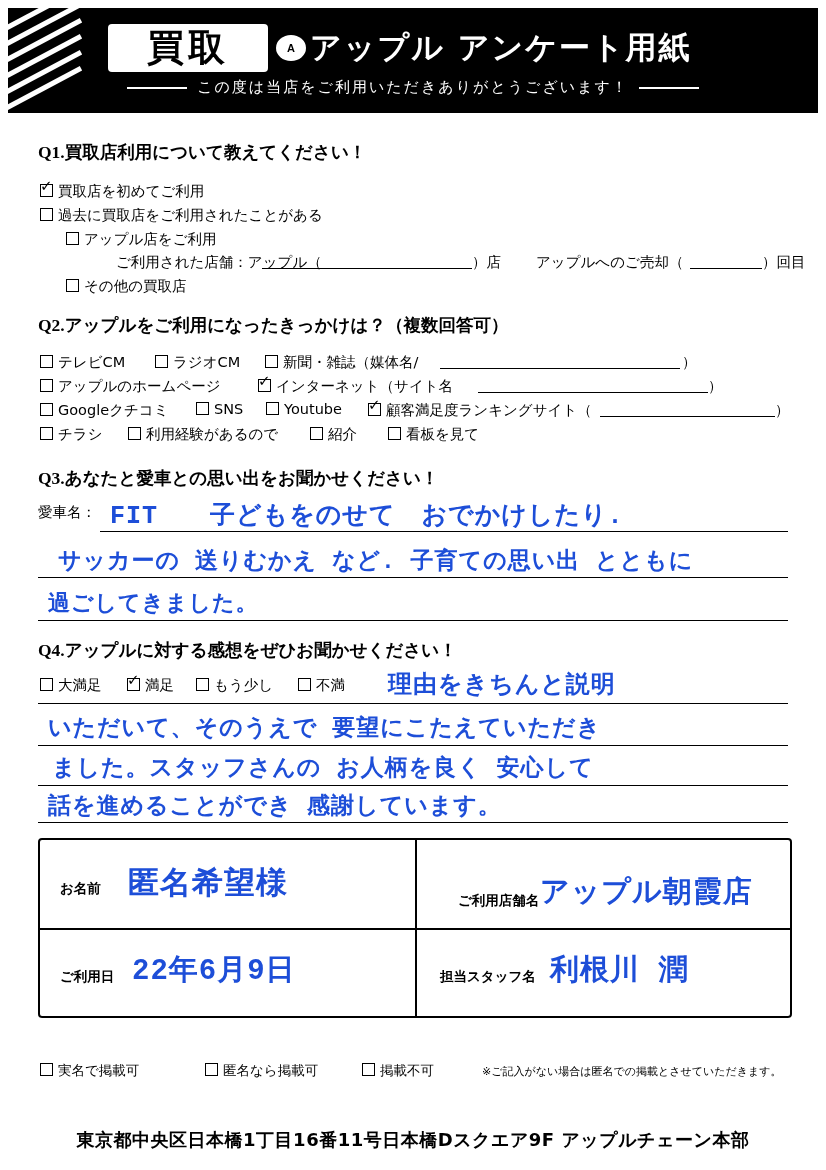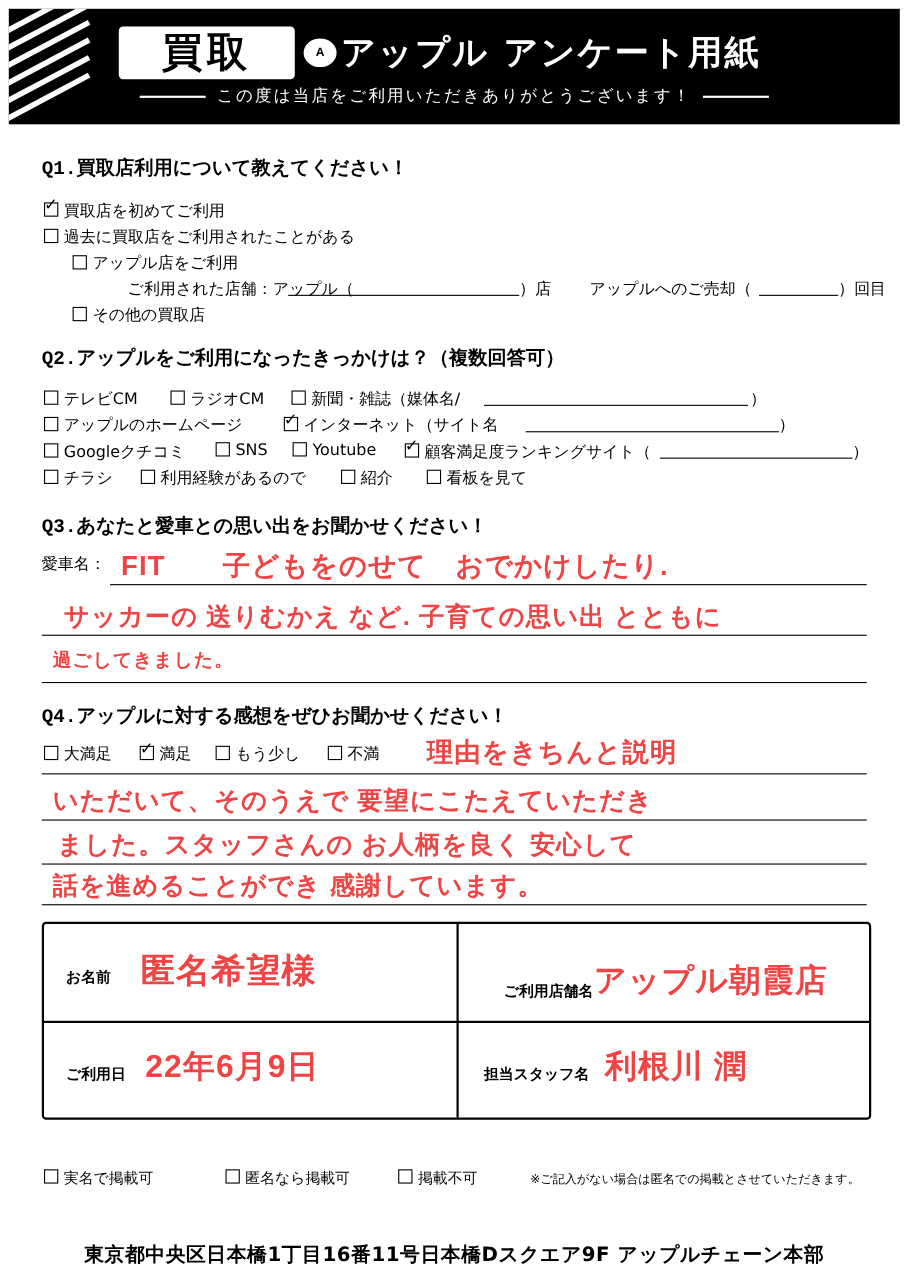--- a/index.html
+++ b/index.html
@@ -15,29 +15,29 @@
   .hdr-badge span{color:#000;font-weight:bold;font-size:37px;letter-spacing:4px;font-family:"DejaVu Sans",sans-serif;}
   .hdr-title{position:absolute;left:268px;top:16px;width:520px;height:48px;display:flex;align-items:center;}
   .hdr-title .logo-dot{width:30px;height:26px;border-radius:50%;background:#fff;color:#000;font-size:11px;
     display:flex;align-items:center;justify-content:center;font-weight:bold;margin-right:4px;}
   .hdr-title .maintxt{font-size:31px;font-weight:bold;letter-spacing:2px;font-family:"DejaVu Sans",sans-serif;}
   .hdr-sub{position:absolute;left:0;top:70px;width:810px;text-align:center;font-size:15px;letter-spacing:2px;
     font-family:"DejaVu Sans",sans-serif;}
   .hdr-sub .bar{display:inline-block;width:60px;height:2px;background:#fff;vertical-align:middle;margin:0 10px;}
 
   
-  .q{position:absolute;font-weight:bold;font-size:17.5px;font-family:Liberation Mono, monospace;letter-spacing:0px;}
+  .q{position:absolute;font-weight:bold;font-size:17.5px;font-family:Liberation Serif, serif;letter-spacing:0px;}
   .opt{position:absolute;font-size:14.5px;font-family:"DejaVu Sans",sans-serif;white-space:nowrap;}
   .cb{display:inline-block;width:11px;height:11px;border:1.4px solid #000;margin-right:5px;position:relative;top:1px;}
   .cb.checked::after{content:"✓";position:absolute;left:-1px;top:-8px;font-size:15px;font-weight:bold;
     font-family:"DejaVu Sans",sans-serif;}
   .line{position:absolute;height:1px;background:#000;}
 
   
-  .hw{position:absolute;font-family:Liberation Sans, sans-serif;color:#ef4444;font-weight:bold;letter-spacing:1px;}
+  .hw{position:absolute;font-family:Liberation Mono, monospace;color:#1d4ed8;font-weight:bold;letter-spacing:1px;}
 
   
   .ruled{position:absolute;left:38px;width:750px;height:1.3px;background:#000;}
 
   
   .tbl{position:absolute;left:38px;top:838px;width:750px;height:176px;border:2.5px solid #000;border-radius:4px;}
   .tbl .vsep{position:absolute;left:375px;top:0;width:2px;height:176px;background:#000;}
   .tbl .hsep{position:absolute;left:0;top:88px;width:750px;height:2px;background:#000;}
   .tbl .lbl{position:absolute;font-size:13.5px;font-weight:bold;font-family:"DejaVu Sans",sans-serif;}
 
@@ -145,21 +145,21 @@
 
   <div class="q" style="left:38px;top:466px;">Q3.あなたと愛車との思い出をお聞かせください！</div>
   <div class="opt" style="left:38px;top:503px;">愛車名：</div>
 
   <div class="ruled" style="top:531px;left:100px;width:688px;"></div>
   <div class="ruled" style="top:577px;"></div>
   <div class="ruled" style="top:620px;"></div>
 
   <div class="hw" style="left:110px;top:498px;font-size:25px;">FIT　　子どもをのせて　おでかけしたり.</div>
   <div class="hw" style="left:58px;top:545px;font-size:23px;">サッカーの 送りむかえ など. 子育ての思い出 とともに</div>
-  <div class="hw" style="left:48px;top:588px;font-size:17px;">過ごしてきました。</div>
+  <div class="hw" style="left:48px;top:588px;font-size:22px;">過ごしてきました。</div>
 
   <div class="q" style="left:38px;top:638px;">Q4.アップルに対する感想をぜひお聞かせください！</div>
 
   <div class="opt" style="left:40px;top:676px;">
     <span class="cb"></span><span>大満足</span>
   </div>
   <div class="opt" style="left:127px;top:676px;">
     <span class="cb checked"></span><span>満足</span>
   </div>
   <div class="opt" style="left:196px;top:676px;">

